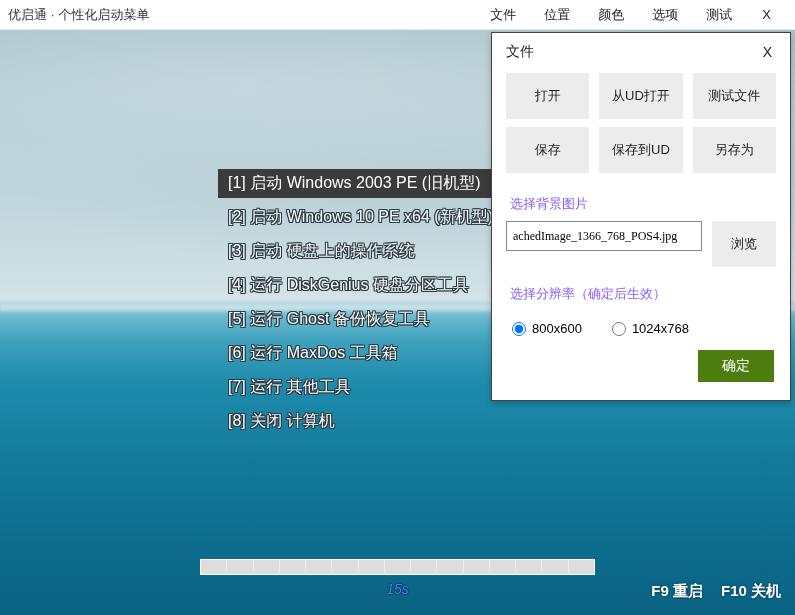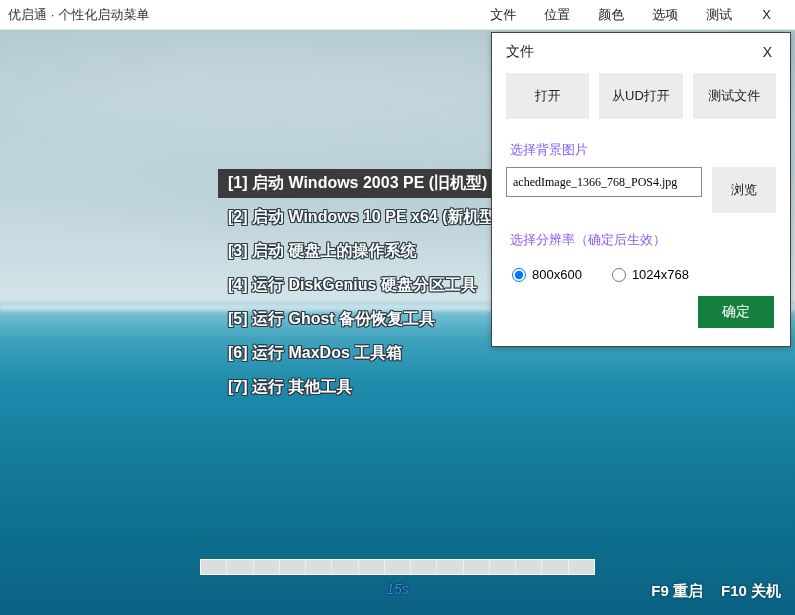--- a/index.html
+++ b/index.html
@@ -63,21 +63,20 @@
     font-size: 16px;
   }
   .boot-menu li {
     color: #fff;
     padding: 4px 10px;
     margin-bottom: 5px;
     text-shadow:
       1px 0 #2a3b44, -1px 0 #2a3b44, 0 1px #2a3b44, 0 -1px #2a3b44,
       1px 1px #2a3b44, -1px -1px #2a3b44, 1px -1px #2a3b44, -1px 1px #2a3b44;
     white-space: nowrap;
-    font-weight: bold;
   }
   .boot-menu li.selected {
     background: #3b3b3b;
     text-shadow: none;
   }
 
   .progress {
     position: absolute;
     left: 200px; bottom: 40px;
     width: 395px; height: 16px;
@@ -172,21 +171,21 @@
   }
   .radio-row label { display: flex; align-items: center; gap: 6px; cursor: pointer; }
   .radio-row input[type=radio] { width: 14px; height: 14px; }
 
   .confirm-row {
     display: flex; justify-content: flex-end;
     padding: 10px 16px 4px;
   }
   .btn-primary {
     width: 76px; height: 32px;
-    background: #15803d;
+    background: #4d7c0f;
     color: #fff;
     border: none;
     font-size: 14px;
     cursor: pointer;
     font-family: inherit;
   }
 </style>
 </head>
 <body>
 
@@ -208,20 +207,21 @@
     <div class="bg"></div>
 
     <ul class="boot-menu">
       <li class="selected">[1] 启动 Windows 2003 PE (旧机型)</li>
       <li>[2] 启动 Windows 10 PE x64 (新机型)</li>
       <li>[3] 启动 硬盘上的操作系统</li>
       <li>[4] 运行 DiskGenius 硬盘分区工具</li>
       <li>[5] 运行 Ghost 备份恢复工具</li>
       <li>[6] 运行 MaxDos 工具箱</li>
       <li>[7] 运行 其他工具</li>
+      <li>[8] 关闭 计算机</li>
     </ul>
 
     <div class="progress" id="progress">
         <div class="seg"></div>
         <div class="seg"></div>
         <div class="seg"></div>
         <div class="seg"></div>
         <div class="seg"></div>
         <div class="seg"></div>
         <div class="seg"></div>
@@ -244,20 +244,25 @@
     <div class="panel">
       <div class="panel-header">
         <span class="title">文件</span>
         <span class="close">X</span>
       </div>
 
       <div class="btn-row">
         <button class="btn">打开</button>
         <button class="btn">从UD打开</button>
         <button class="btn">测试文件</button>
+      </div>
+      <div class="btn-row">
+        <button class="btn">保存</button>
+        <button class="btn">保存到UD</button>
+        <button class="btn">另存为</button>
       </div>
 
       <div class="section-label">选择背景图片</div>
       <div class="input-row">
         <input type="text" value="achedImage_1366_768_POS4.jpg" style="">
         <button class="btn">浏览</button>
       </div>
 
       <div class="section-label">选择分辨率（确定后生效）</div>
       <div class="radio-row">

